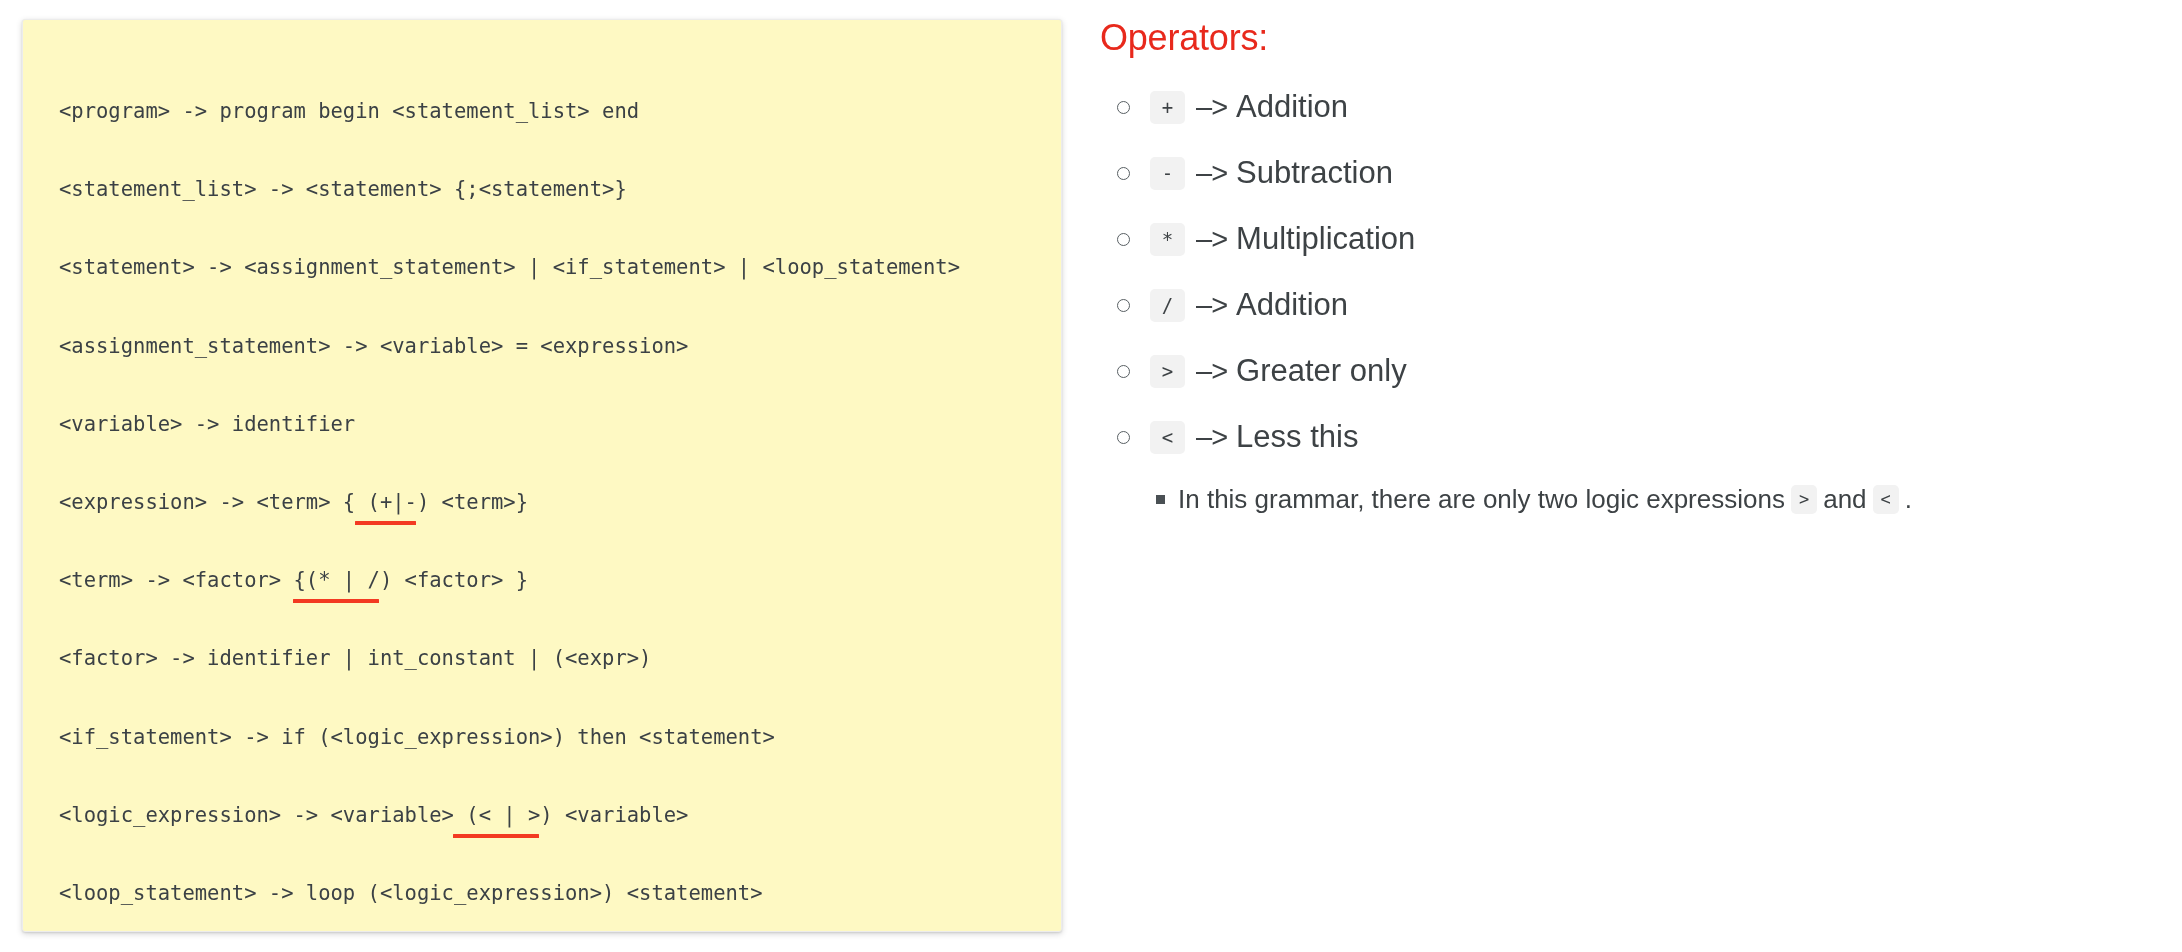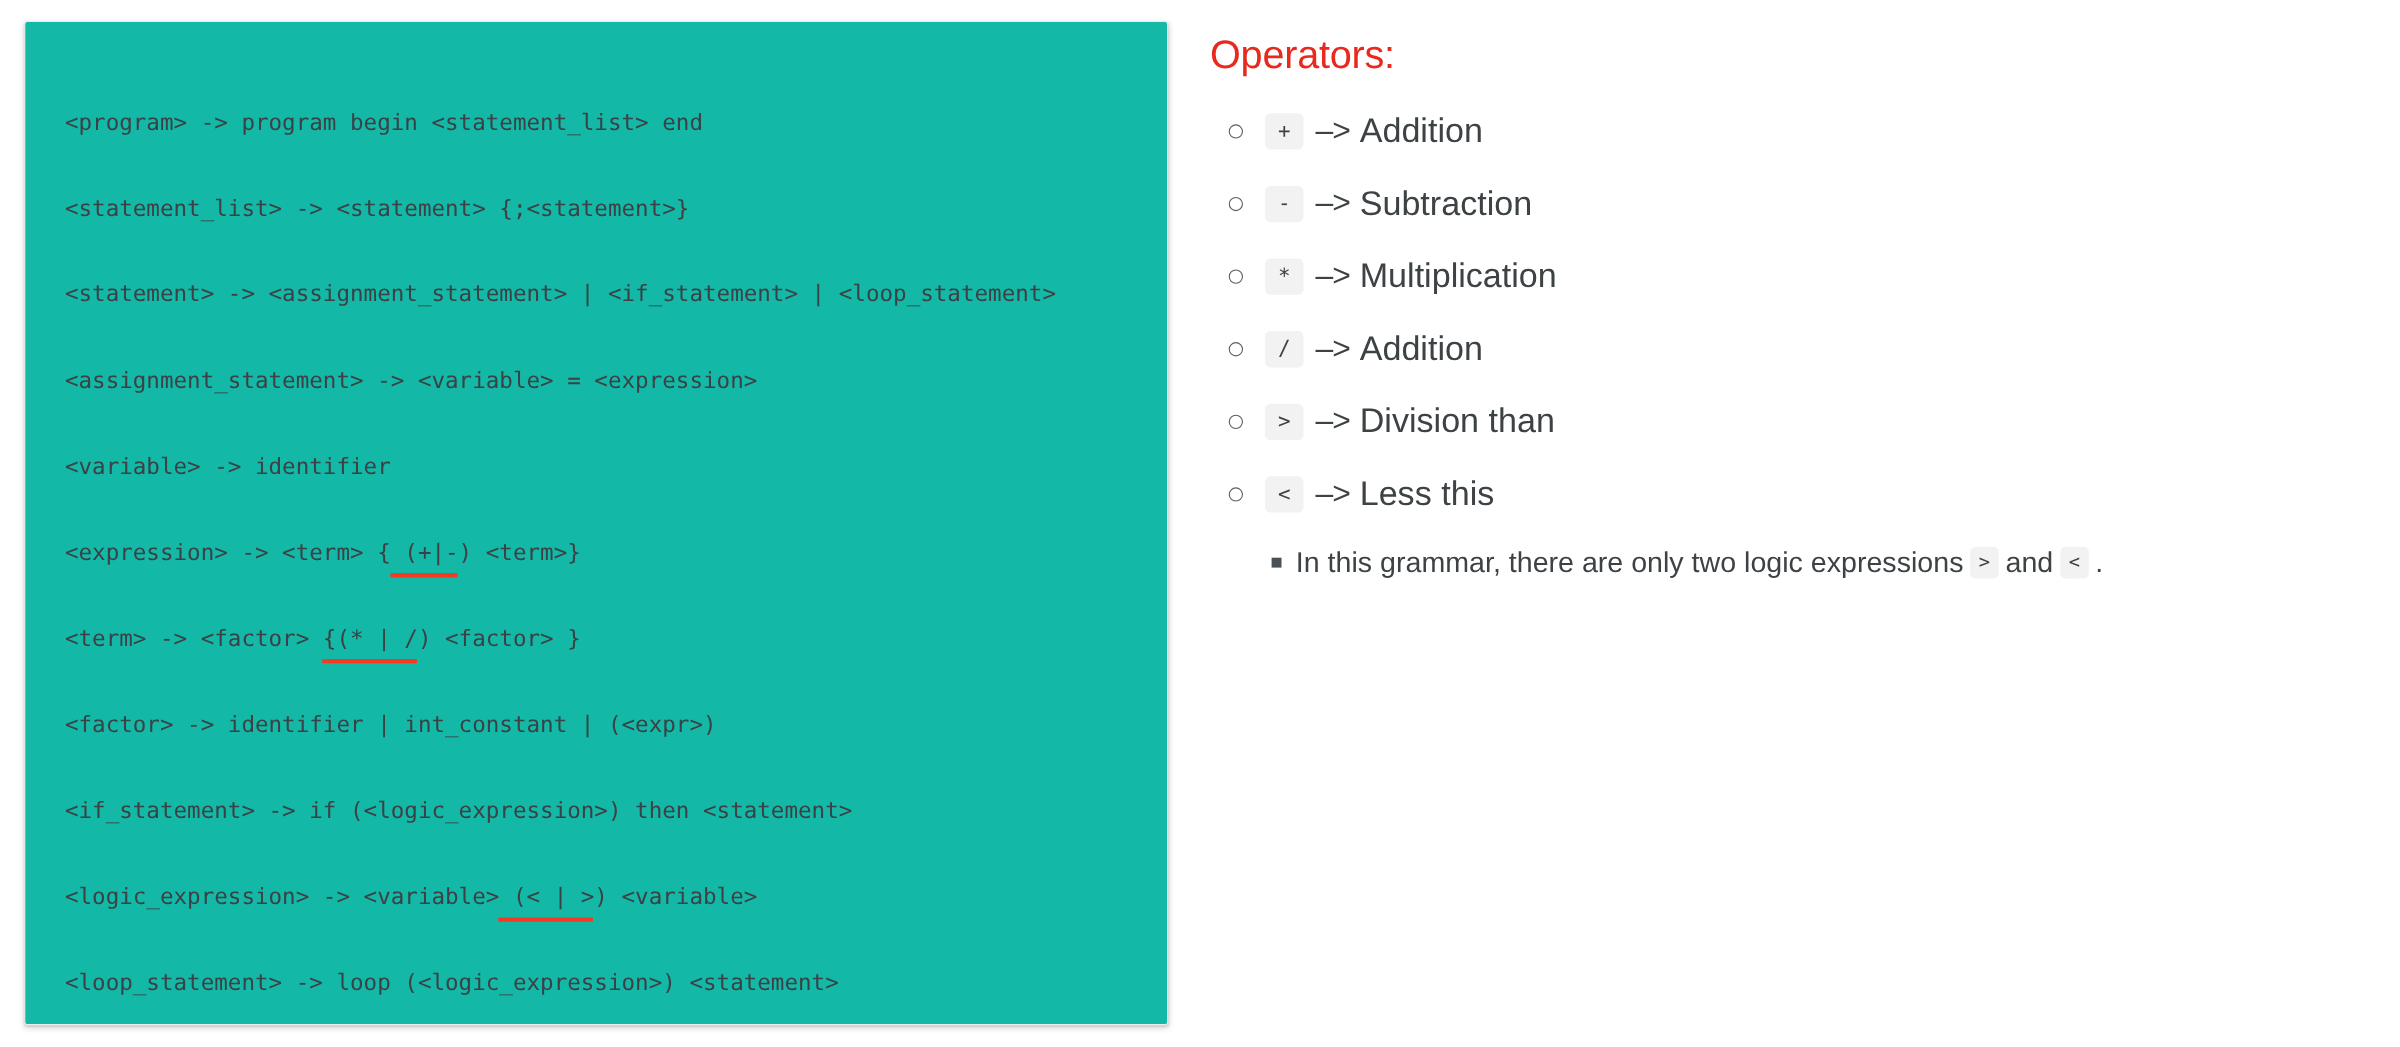--- a/index.html
+++ b/index.html
@@ -24,21 +24,21 @@
   }
 
   
   .grammar-card {
     position: absolute;
     left: 22px;
     top: 19px;
     width: 1040px;
     height: 913px;
     box-sizing: border-box;
-    background: #14b8a6;
+    background: #fef9c3;
     border: 1px solid #ececec;
     border-radius: 3px;
     box-shadow: 0 2px 6px rgba(0,0,0,0.16), 0 1px 2px rgba(0,0,0,0.10);
     padding: 52px 30px 30px 36px;
     overflow: hidden;
   }
 
   .grammar-lines {
     font-family: "DejaVu Sans Mono", "Liberation Mono", monospace;
     font-size: 20.5px;
@@ -65,21 +65,21 @@
     height: 4px;
     background: #f33a22;
     border-radius: 0.5px;
     bottom: 16px;
   }
 
   
   .operators-panel {
     position: absolute;
     left: 1098px;
-    top: 28px;
+    top: 16px;
     width: 1070px;
   }
 
   .operators-title {
     font-family: "Liberation Sans", sans-serif;
     font-size: 36px;
     line-height: 44px;
     color: #e8291c;
     font-weight: 400;
     margin: 0 0 14px 2px;
@@ -214,21 +214,21 @@
         <li class="op-item">
           <span class="op-bullet"></span>
           <code class="code-chip">/</code>
           <span class="op-arrow">–&gt;</span>
           <span class="op-label">Addition</span>
         </li>
         <li class="op-item">
           <span class="op-bullet"></span>
           <code class="code-chip">&gt;</code>
           <span class="op-arrow">–&gt;</span>
-          <span class="op-label">Division than</span>
+          <span class="op-label">Greater only</span>
         </li>
         <li class="op-item">
           <span class="op-bullet"></span>
           <code class="code-chip">&lt;</code>
           <span class="op-arrow">–&gt;</span>
           <span class="op-label">Less this</span>
         </li>
       </ul>
 
     <ul class="note-list">

